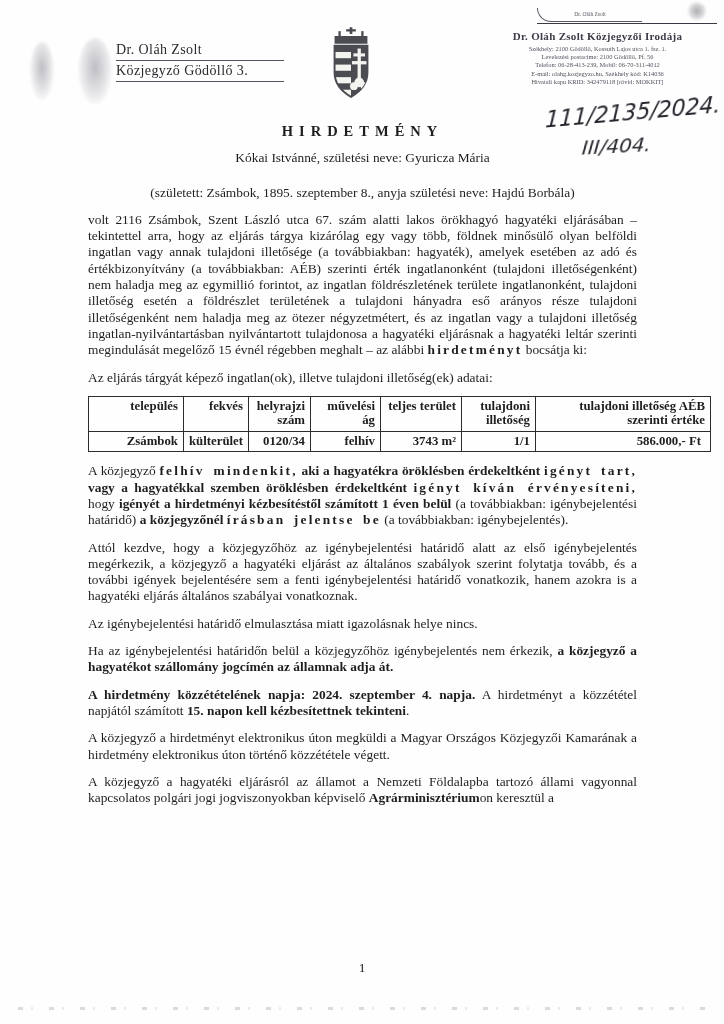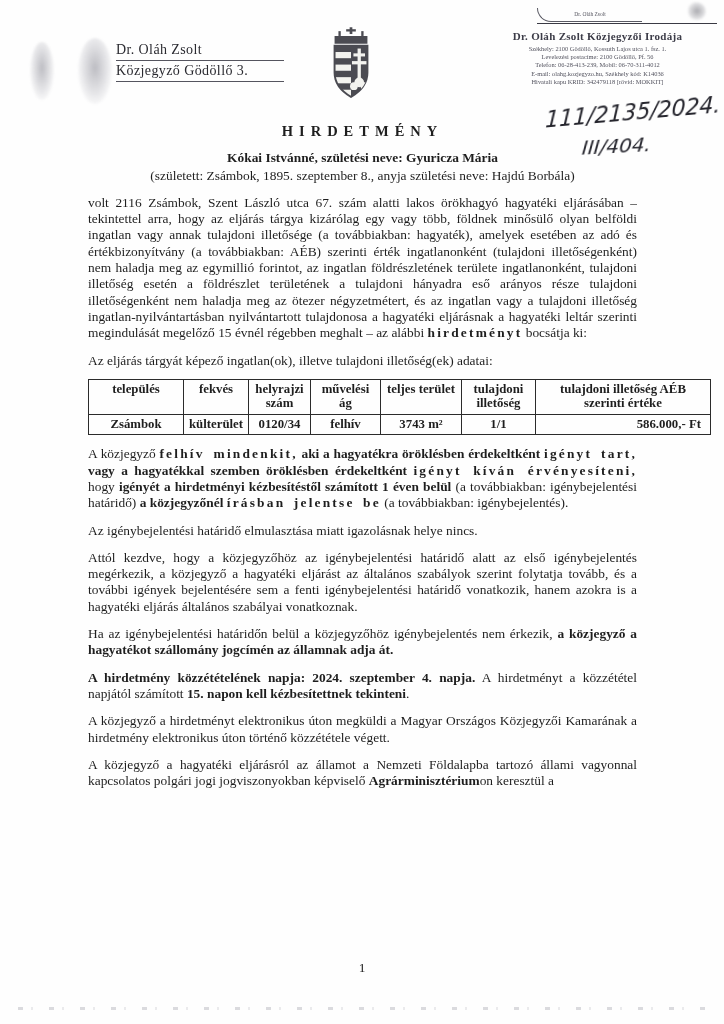--- a/index.html
+++ b/index.html
@@ -35,29 +35,29 @@
     filter:blur(.8px);border-radius:40% 60% 55% 45%;}
   .handwrite{position:absolute;font-family:"DejaVu Sans", sans-serif;font-style:italic;
     color:#26262e;filter:blur(.2px);white-space:nowrap;}
   .hw1{left:545px;top:100px;font-size:22px;transform:rotate(-5deg) skewX(-8deg);}
   .hw2{left:582px;top:134px;font-size:20px;transform:rotate(-3deg) skewX(-8deg);}
   
   .content{margin:0 87px 0 88px;font-size:13.4px;line-height:16.3px;}
   .case-line{font-weight:700;font-size:13.8px;}
   .doc-title{margin-top:13px;text-align:center;font-weight:700;font-size:14.5px;letter-spacing:6px;}
   .intro{margin-top:13px;}
-  .deceased-name{margin-top:11px;text-align:center;font-weight:700;}
-  .deceased-birth{margin-top:1px;text-align:center;}
+  .deceased-name{margin-top:11px;text-align:center;font-weight:400;}
+  .deceased-birth{margin-top:18px;text-align:center;}
   p.j{margin:11px 0 0 0;text-align:justify;}
   .b{font-weight:700;}
   .sp{font-weight:700;letter-spacing:2.2px;word-spacing:3px;}
   
   .table-wrap{margin-top:10px;}
   table{border-collapse:collapse;width:546px;font-size:12.8px;line-height:14.5px;table-layout:fixed;}
-  th,td{border:1.6px solid #2b2b2b;padding:2px 5px 3px 5px;vertical-align:top;text-align:center;
+  th,td{border:1.6px solid #2b2b2b;padding:2px 5px 3px 5px;vertical-align:top;text-align:right;
     font-weight:700;overflow:hidden;}
   th:nth-child(1){width:84px}th:nth-child(2){width:54px}th:nth-child(3){width:51px}
   th:nth-child(4){width:59px}th:nth-child(5){width:70px}th:nth-child(6){width:63px}
   th:nth-child(7){width:164px}
   td:nth-child(7){text-align:right;padding-right:9px;}
   
   .page-number{position:absolute;left:0;right:0;top:960px;text-align:center;font-size:13.5px;color:#222;}
   .bottom-artifact{position:absolute;left:18px;right:18px;top:1007px;height:3px;opacity:.45;
     background:repeating-linear-gradient(90deg, rgba(110,110,125,.55) 0 5px, transparent 5px 13px,
       rgba(110,110,125,.3) 13px 15px, transparent 15px 31px);}
@@ -161,23 +161,23 @@
               <td>3743 m²</td>
               <td>1/1</td>
               <td>586.000,- Ft</td>
             </tr>
           </tbody>
         </table>
     </div>
 
     <p class="j"><span>A közjegyző </span><span class="sp">felhív mindenkit,</span><span class="b"> aki a hagyatékra öröklésben érdekeltként </span><span class="sp">igényt tart,</span><span class="b"> vagy a </span><span class="b">hagyatékkal szemben öröklésben érdekeltként </span><span class="sp">igényt kíván érvényesíteni,</span><span> hogy </span><span class="b">igényét a hirdetményi kézbesítéstől számított 1 éven belül</span><span> (a továbbiakban: igénybejelentési határidő) </span><span class="b">a közjegyzőnél </span><span class="sp">írásban jelentse be</span><span> (a továbbiakban: igénybejelentés).</span></p>
 
+    <p class="j"><span>Attól kezdve, hogy a közjegyzőhöz az igénybejelentési határidő alatt az első igénybejelentés megérkezik, a közjegyző a hagyatéki eljárást az általános szabályok szerint folytatja tovább, és a további igények bejelentésére sem a fenti igénybejelentési határidő vonatkozik, hanem azokra is a hagyatéki eljárás általános szabályai vonatkoznak.</span></p>
+
     <p class="j"><span>Az igénybejelentési határidő elmulasztása miatt igazolásnak helye nincs.</span></p>
-
-    <p class="j"><span>Attól kezdve, hogy a közjegyzőhöz az igénybejelentési határidő alatt az első igénybejelentés megérkezik, a közjegyző a hagyatéki eljárást az általános szabályok szerint folytatja tovább, és a további igények bejelentésére sem a fenti igénybejelentési határidő vonatkozik, hanem azokra is a hagyatéki eljárás általános szabályai vonatkoznak.</span></p>
 
     <p class="j"><span>Ha az igénybejelentési határidőn belül a közjegyzőhöz igénybejelentés nem érkezik, </span><span class="b">a közjegyző a hagyatékot szállomány jogcímén az államnak adja át.</span></p>
 
     <p class="j"><span class="b">A hirdetmény közzétételének napja: 2024. szeptember 4. napja.</span><span> A hirdetményt a közzététel napjától számított </span><span class="b">15. napon kell kézbesítettnek tekinteni</span><span>.</span></p>
 
     <p class="j"><span>A közjegyző a hirdetményt elektronikus úton megküldi a Magyar Országos Közjegyzői Kamarának a hirdetmény elektronikus úton történő közzététele végett.</span></p>
 
     <p class="j"><span>A közjegyző a hagyatéki eljárásról az államot a Nemzeti Földalapba tartozó állami vagyonnal kapcsolatos polgári jogi jogviszonyokban képviselő </span><span class="b">Agrárminisztérium</span><span>on keresztül a</span></p>
 
   </div>

